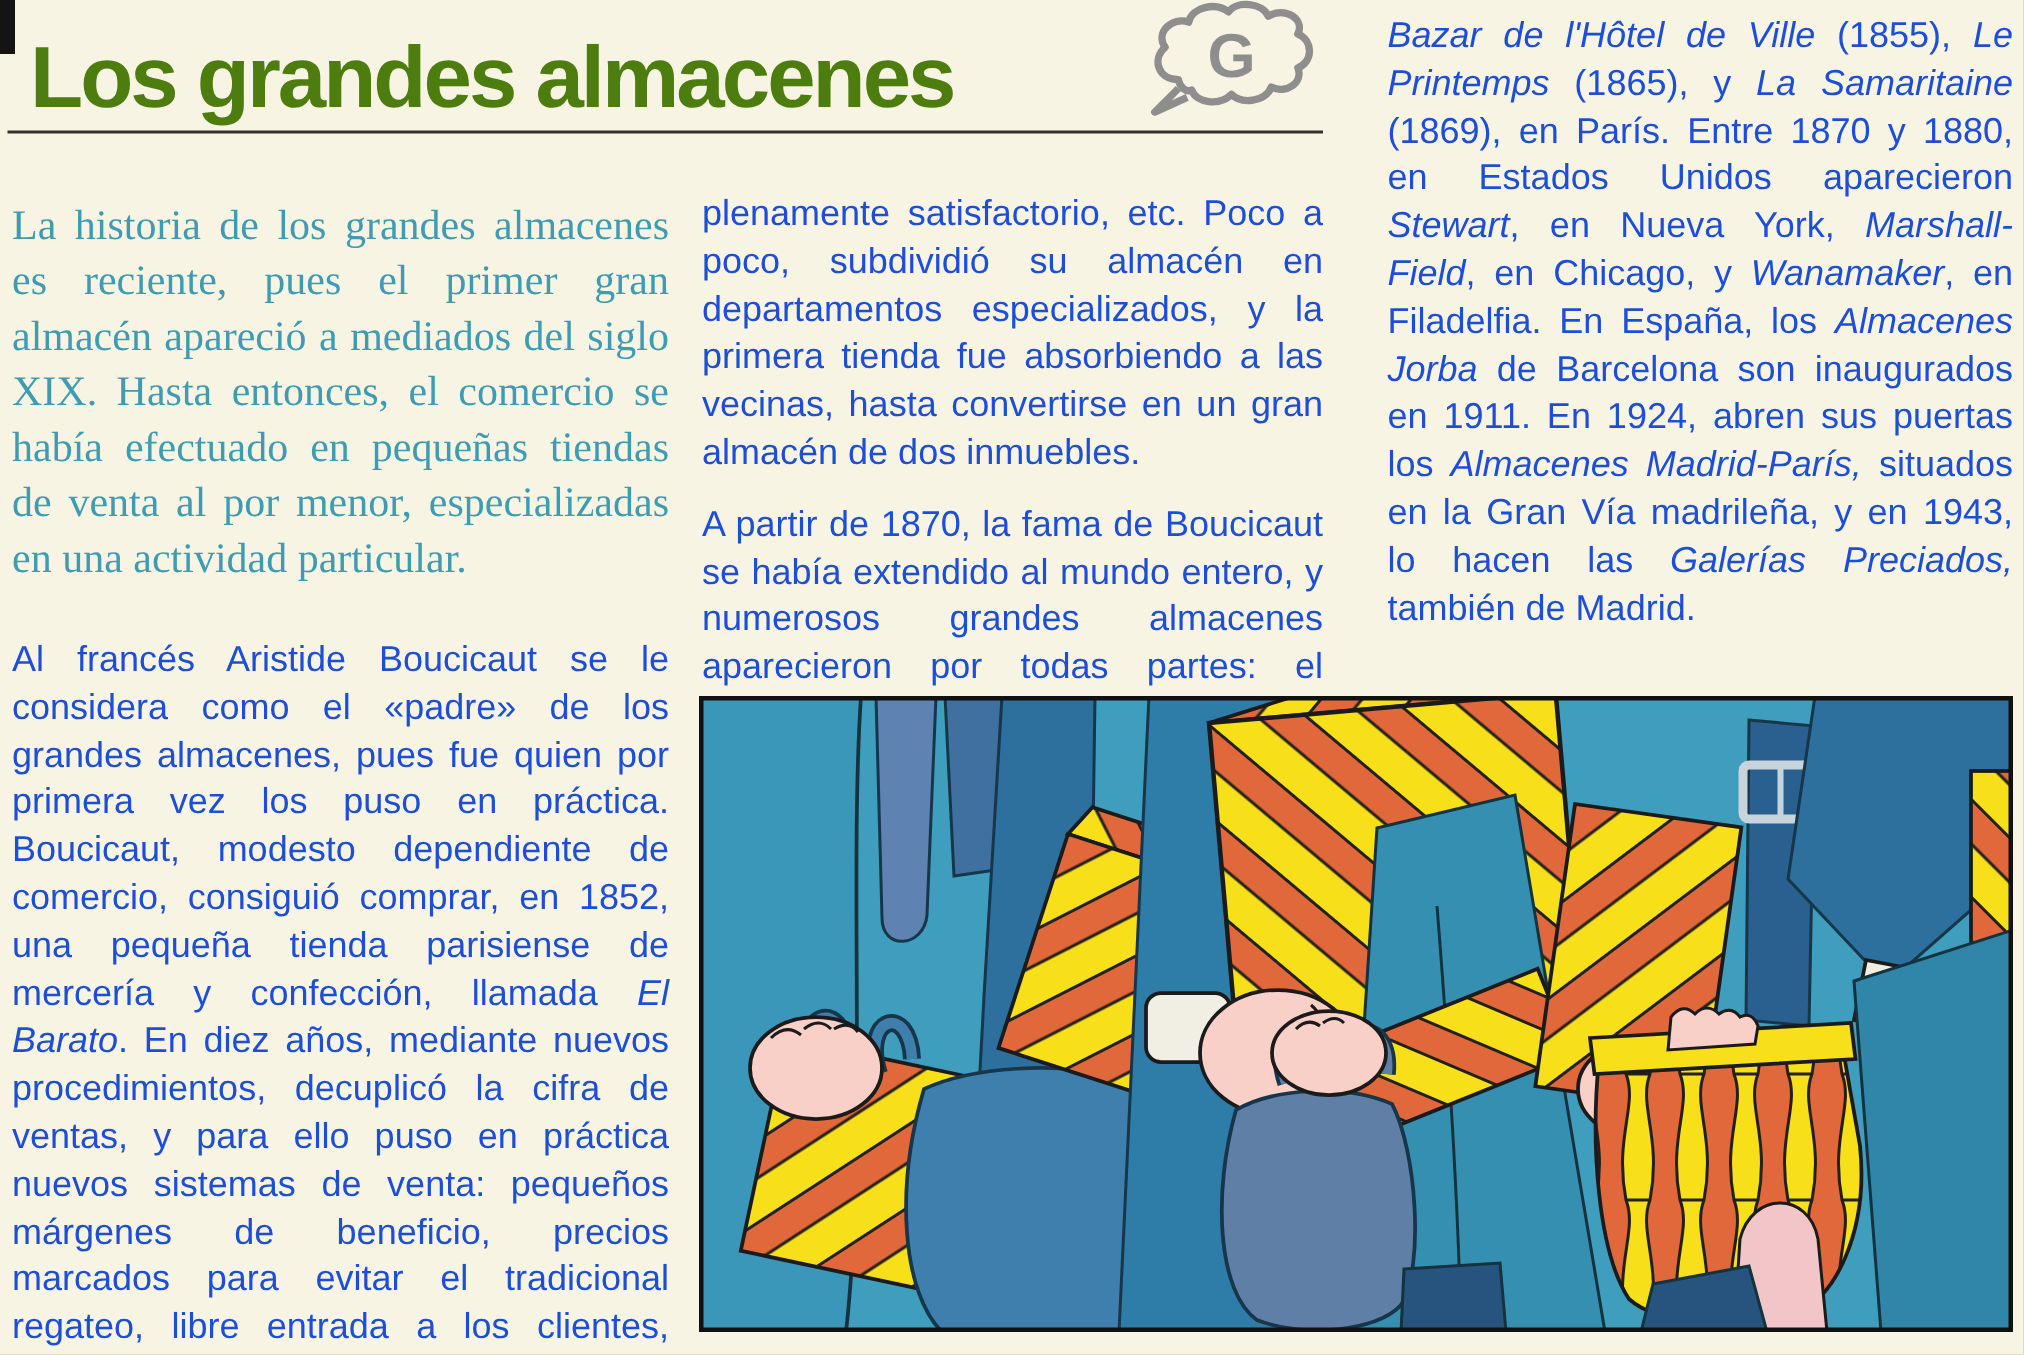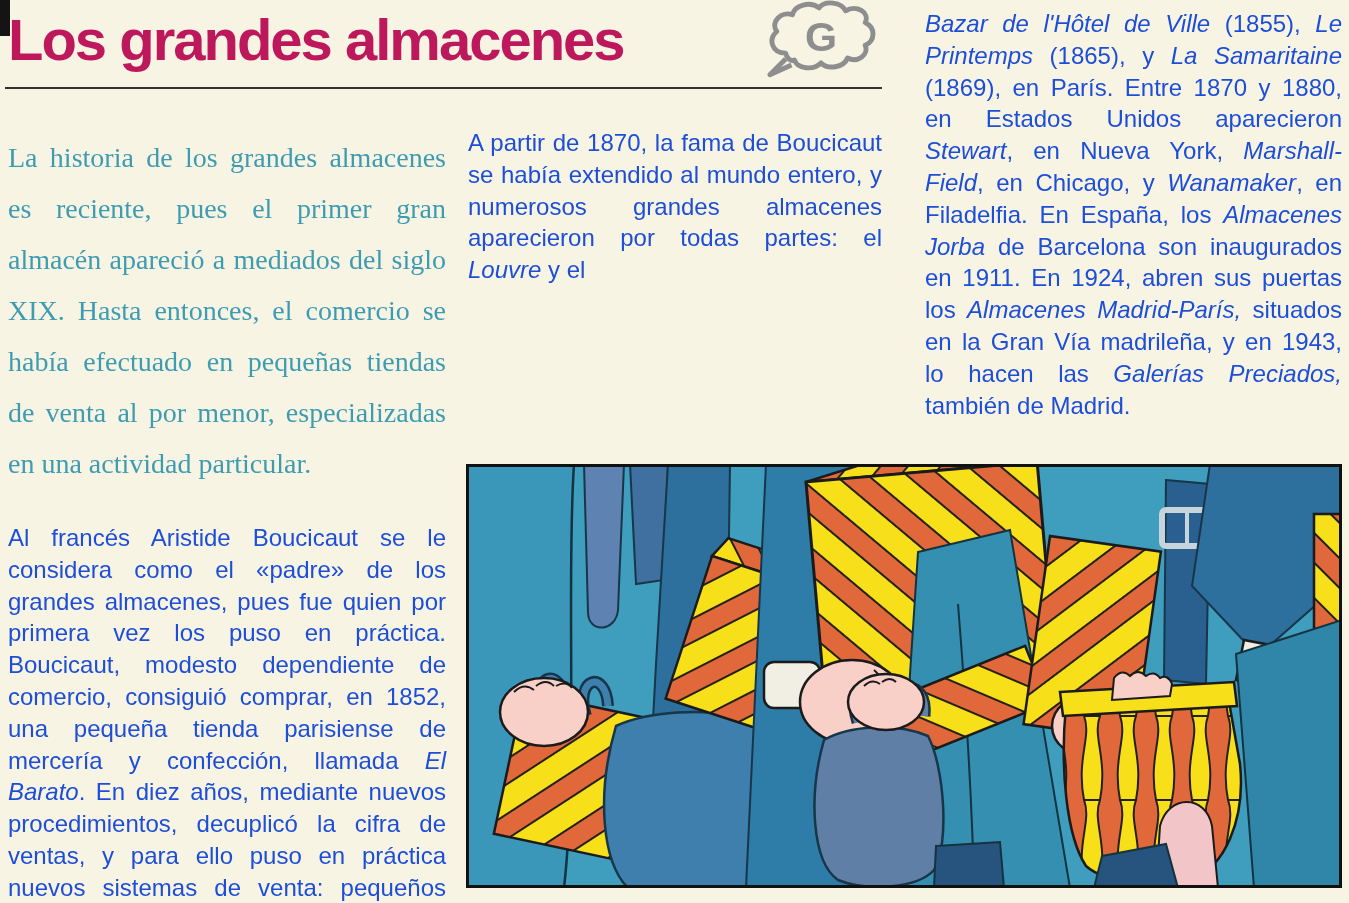--- a/index.html
+++ b/index.html
@@ -13,36 +13,36 @@
   .corner-mark{
     position:absolute;left:0;top:0;width:10px;height:36px;
     background:#141414;
   }
   .title{
     position:absolute;left:8px;top:6px;width:760px;
     font-family:"Liberation Sans", sans-serif;
     font-weight:bold;
     font-size:58px;
     letter-spacing:-2px;
-    color:#be185d;
-    margin:0;
+    color:#4d7c0f;
+    margin:12px;
   }
   .g-badge{
     position:absolute;left:762px;top:0px;width:118px;height:84px;
   }
   .title-rule{
     position:absolute;left:5px;top:87px;width:877px;height:2px;
     background:#35322e;
   }
   .col{position:absolute;}
   .intro{
     font-family:"Liberation Serif", serif;
     color:#3e9cb2;
     font-size:28px;
-    line-height:51px;
+    line-height:37px;
     text-align:justify;
     margin:0;
   }
   .body-text{
     color:#1d4ed8;
     font-size:24px;
     line-height:31.8px;
     text-align:justify;
     margin:0;
   }
@@ -75,20 +75,21 @@
   </div>
 
   <div class="title-rule"></div>
 
   <div class="col col1">
     <p class="intro">La historia de los grandes almacenes es reciente, pues el primer gran almacén apareció a mediados del siglo XIX. Hasta entonces, el comercio se había efectuado en pequeñas tiendas de venta al por menor, especializadas en una actividad particular.</p>
     <p class="body-text"><span>Al francés Aristide Boucicaut se le considera como el «padre» de los grandes almacenes, pues fue quien por primera vez los puso en práctica. Boucicaut, modesto dependiente de comercio, consiguió comprar, en 1852, una pequeña tienda parisiense de mercería y confección, llamada </span><em>El Barato</em><span>. En diez años, mediante nuevos procedimientos, decuplicó la cifra de ventas, y para ello puso en práctica nuevos sistemas de venta: pequeños márgenes de beneficio, precios marcados para evitar el tradicional regateo, libre entrada a los clientes, posibilidad de devolver el artículo en caso de no ser</span></p>
   </div>
 
   <div class="col col2">
+    <p class="body-text"><span>plenamente satisfactorio, etc. Poco a poco, subdividió su almacén en departamentos especializados, y la primera tienda fue absorbiendo a las vecinas, hasta convertirse en un gran almacén de dos inmuebles.</span></p>
     <p class="body-text"><span>A partir de 1870, la fama de Boucicaut se había extendido al mundo entero, y numerosos grandes almacenes aparecieron por todas partes: el </span><em>Louvre</em><span> y el</span></p>
   </div>
 
   <div class="col col3">
     <p class="body-text"><em>Bazar de l'Hôtel de Ville</em><span> (1855), </span><em>Le Printemps</em><span> (1865), y </span><em>La Samaritaine</em><span> (1869), en París. Entre 1870 y 1880, en Estados Unidos aparecieron </span><em>Stewart</em><span>, en Nueva York, </span><em>Marshall-Field</em><span>, en Chicago, y </span><em>Wanamaker</em><span>, en Filadelfia. En España, los </span><em>Almacenes Jorba</em><span> de Barcelona son inaugurados en 1911. En 1924, abren sus puertas los </span><em>Almacenes Madrid-París,</em><span> situados en la Gran Vía madrileña, y en 1943, lo hacen las </span><em>Galerías Preciados,</em><span> también de Madrid.</span></p>
   </div>
 
   <div class="illustration">
     <svg viewBox="0 0 876 424" preserveAspectRatio="none">
       <defs>

